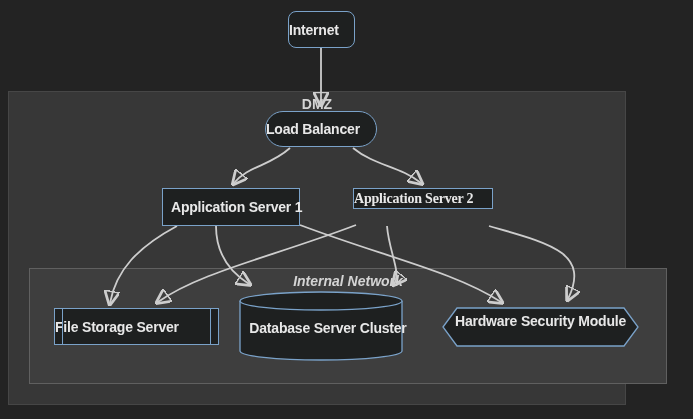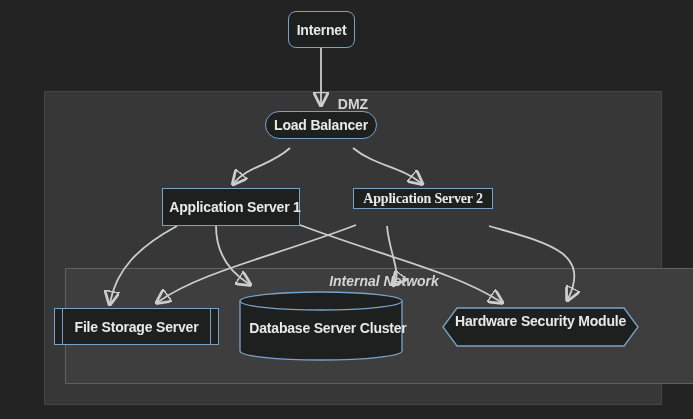--- a/index.html
+++ b/index.html
@@ -19,47 +19,46 @@
     position:relative;width:693px;height:419px;overflow:hidden;
     background:var(--background);
     font-family:"Liberation Sans","DejaVu Sans",sans-serif;
     color:var(--text);
   }
   .cluster{position:absolute;box-sizing:border-box;}
   .cluster-dmz{
     left:8px;top:91px;width:618px;height:314px;
     background:var(--cluster-dmz-fill);
     border:1px solid var(--cluster-dmz-border);
-    margin-left:36px;
   }
   .cluster-internal{
     left:20px;top:176px;width:638px;height:116px; 
     background:var(--cluster-internal-fill);
     border:1px solid var(--cluster-internal-border);
     font-style:italic;
   }
   .cluster-label{
     position:absolute;left:0;right:0;text-align:center;
     font-size:14px;font-weight:600;color:var(--cluster-label);
     letter-spacing:0;
   }
   .cluster-dmz > .cluster-label{top:4px;}
   .cluster-internal > .cluster-label{top:4px;}
   .edges{position:absolute;left:0;top:0;z-index:3;pointer-events:none;}
   .edges path{fill:none;stroke:var(--edge);stroke-width:1.8px;}
   .node{
     position:absolute;box-sizing:border-box;z-index:4;
     background:var(--node-fill);
     border:1px solid var(--node-border);
-    display:flex;align-items:center;justify-content:center;
+    display:flex;align-items:center;
     font-size:14px;font-weight:600;letter-spacing:-0.2px;
     white-space:nowrap;color:var(--text);
   }
   .node-internet{left:288px;top:11px;width:67px;height:37px;border-radius:8px;}
-  .node-load-balancer{left:265px;top:111px;width:112px;height:28px;border-radius:18px;}
+  .node-load-balancer{left:265px;top:111px;width:112px;height:36px;border-radius:18px;}
   .node-app1{left:162px;top:188px;width:138px;height:38px;padding-left:8px;}
   .node-app2{left:353px;top:188px;width:140px;height:21px;font-family:Liberation Serif, serif;}
   .node-fss{left:54px;top:308px;width:165px;height:37px;}
   .subroutine-line{
     position:absolute;top:0;bottom:0;width:1px;
     background:var(--node-border);
   }
   .subroutine-line.left{left:7px;}
   .subroutine-line.right{right:7px;}
   .shape-svg{position:absolute;z-index:4;}

